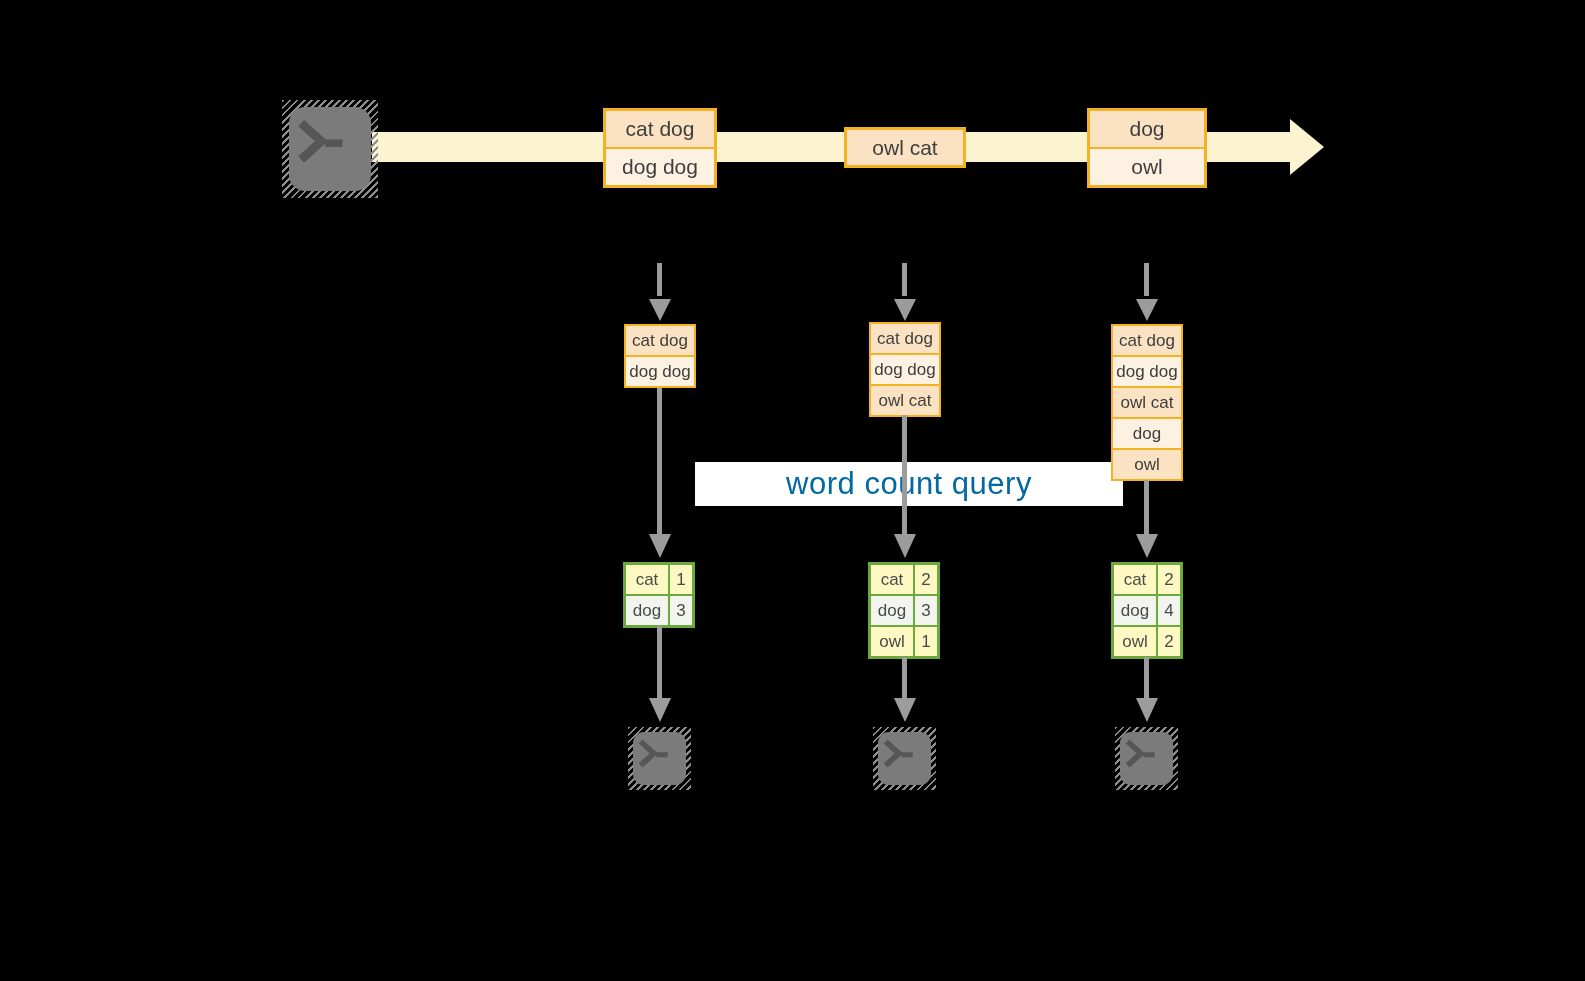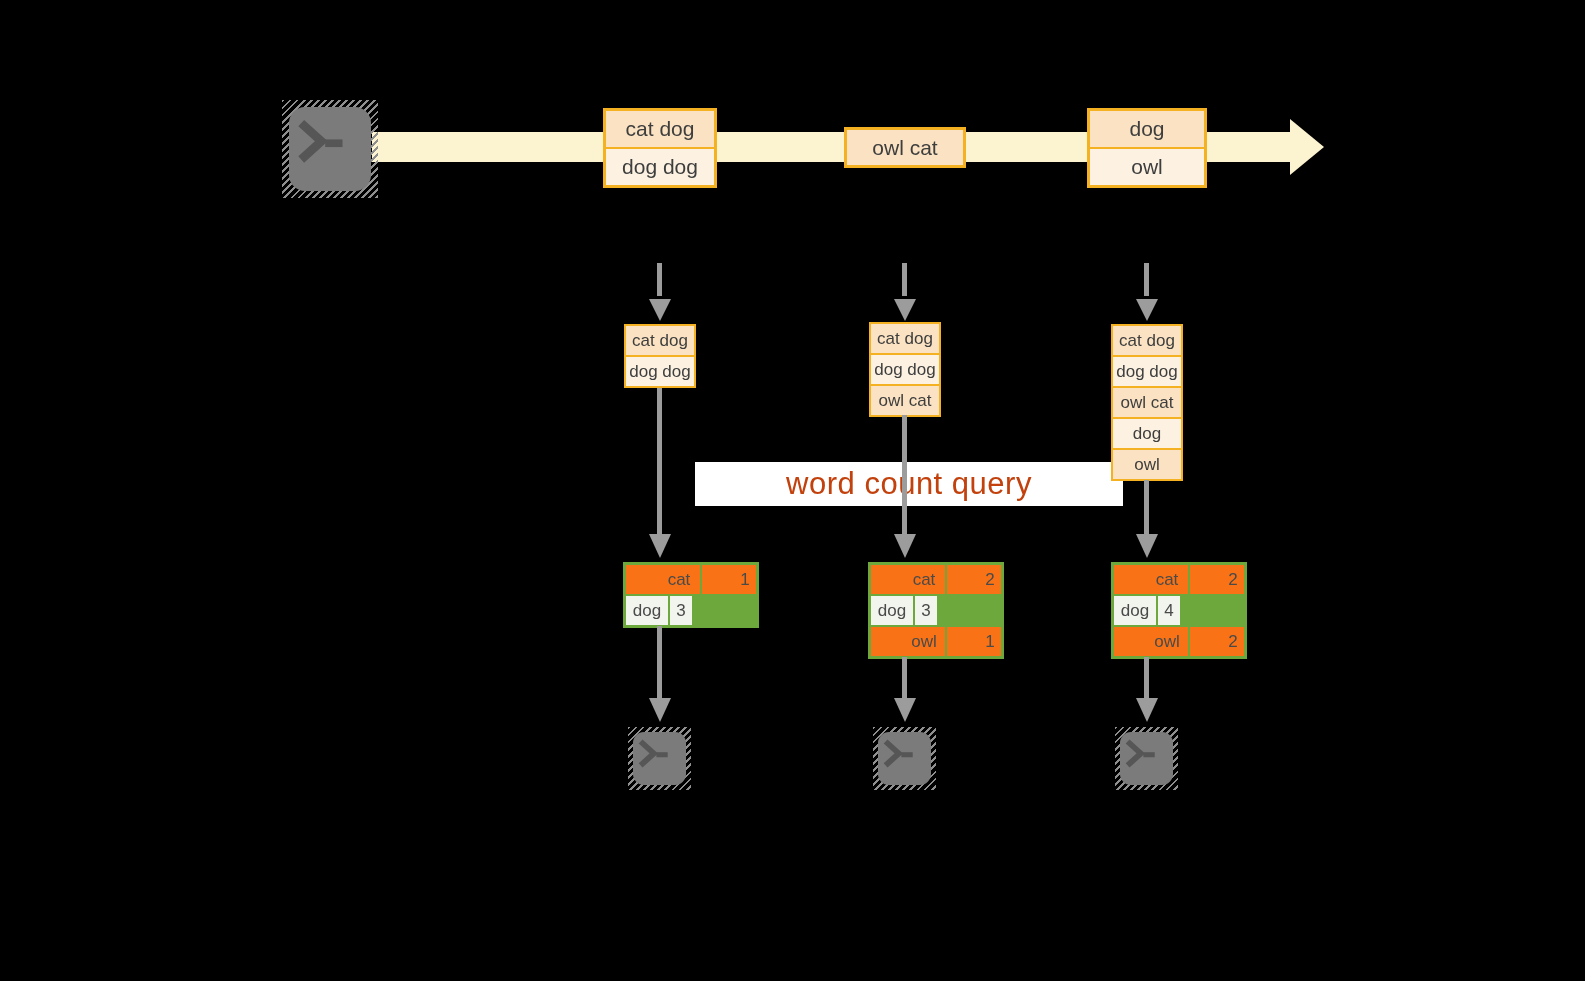--- a/index.html
+++ b/index.html
@@ -35,35 +35,35 @@
   .light{background:#fdf2e2;}
 
   
   .gtable{position:absolute;border:3px solid #6ca83c;z-index:2;box-sizing:border-box;background:#6ca83c;}
   .gtable .trow{height:29px;display:flex;}
   .gtable .trow + .trow{margin-top:2px;}
   .gtable .w{width:42px;display:flex;align-items:center;justify-content:center;
              font-size:17px;color:#4a4a4a;}
   .gtable .c{width:22px;margin-left:2px;display:flex;align-items:center;justify-content:center;
              font-size:17px;color:#4a4a4a;}
-  .g-dark{background:#f97316;padding-left:32px;}
+  .g-dark{background:#fef9c3;}
   .g-light{background:#f2f5ee;}
 
   
   .stem{position:absolute;width:5px;background:#9c9c9c;z-index:3;}
   .head{position:absolute;width:0;height:0;z-index:3;
         border-left:11px solid transparent;border-right:11px solid transparent;
         border-top:24px solid #9c9c9c;}
   .head-sm{border-left:11px solid transparent;border-right:11px solid transparent;
            border-top:22px solid #9c9c9c;}
 
   
   .qband{position:absolute;left:695px;top:462px;width:428px;height:44px;background:#ffffff;z-index:1;
          display:flex;align-items:center;justify-content:center;}
-  .qband span{font-size:31px;font-weight:300;color:#c2410c;letter-spacing:0.5px;}
+  .qband span{font-size:31px;font-weight:300;color:#0369a1;letter-spacing:0.5px;}
 </style>
 </head>
 <body>
 
 <div class="canvas">
 
   <div class="band"></div>
   <div class="band-head"></div>
 
   <div class="term term-big" style="left:282px;top:100px;width:96px;height:98px;">

